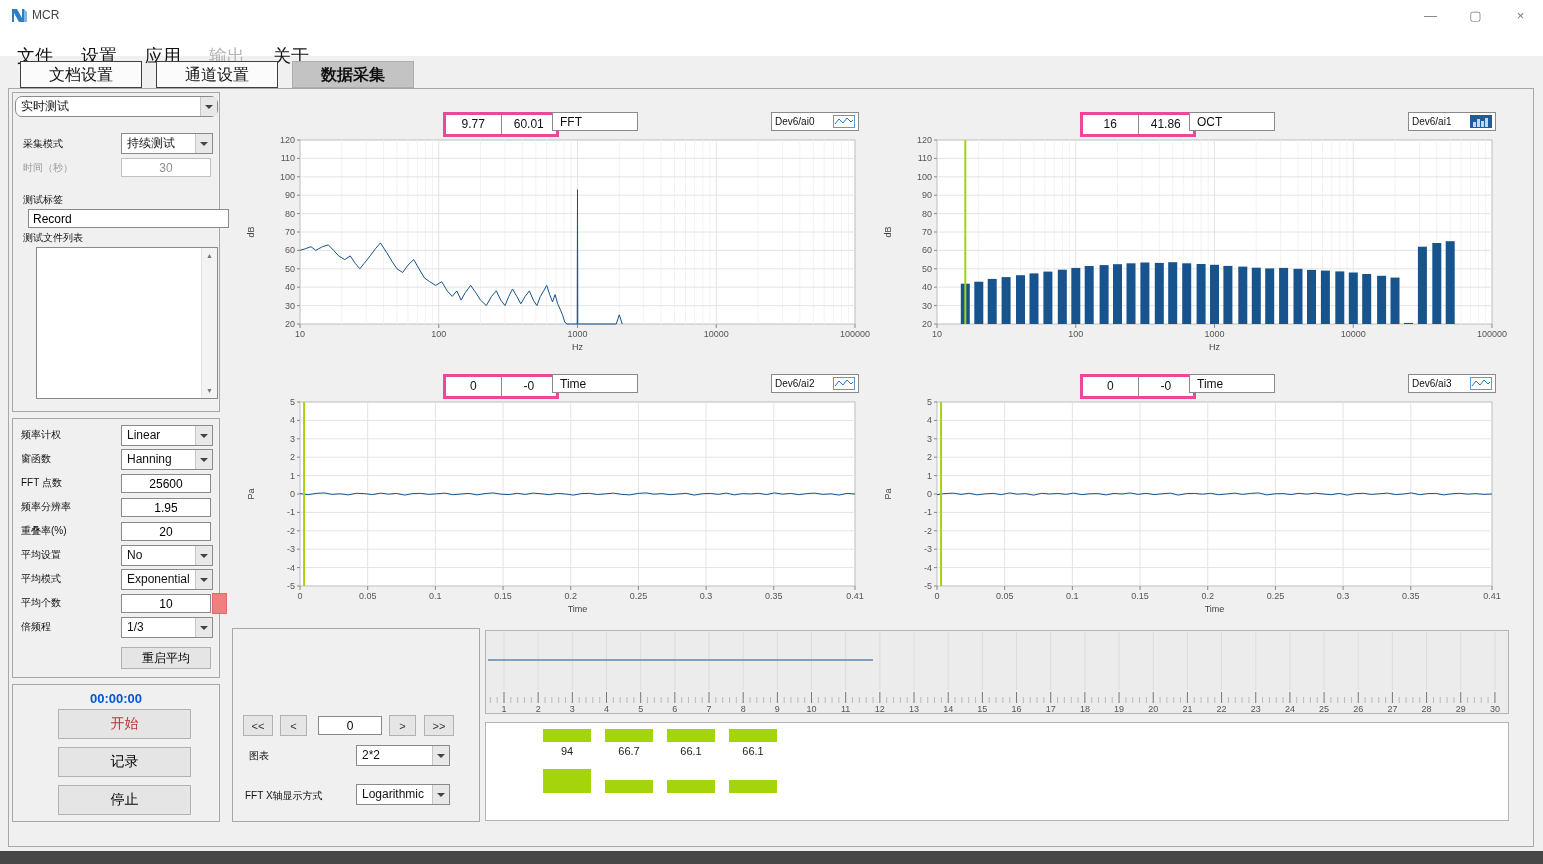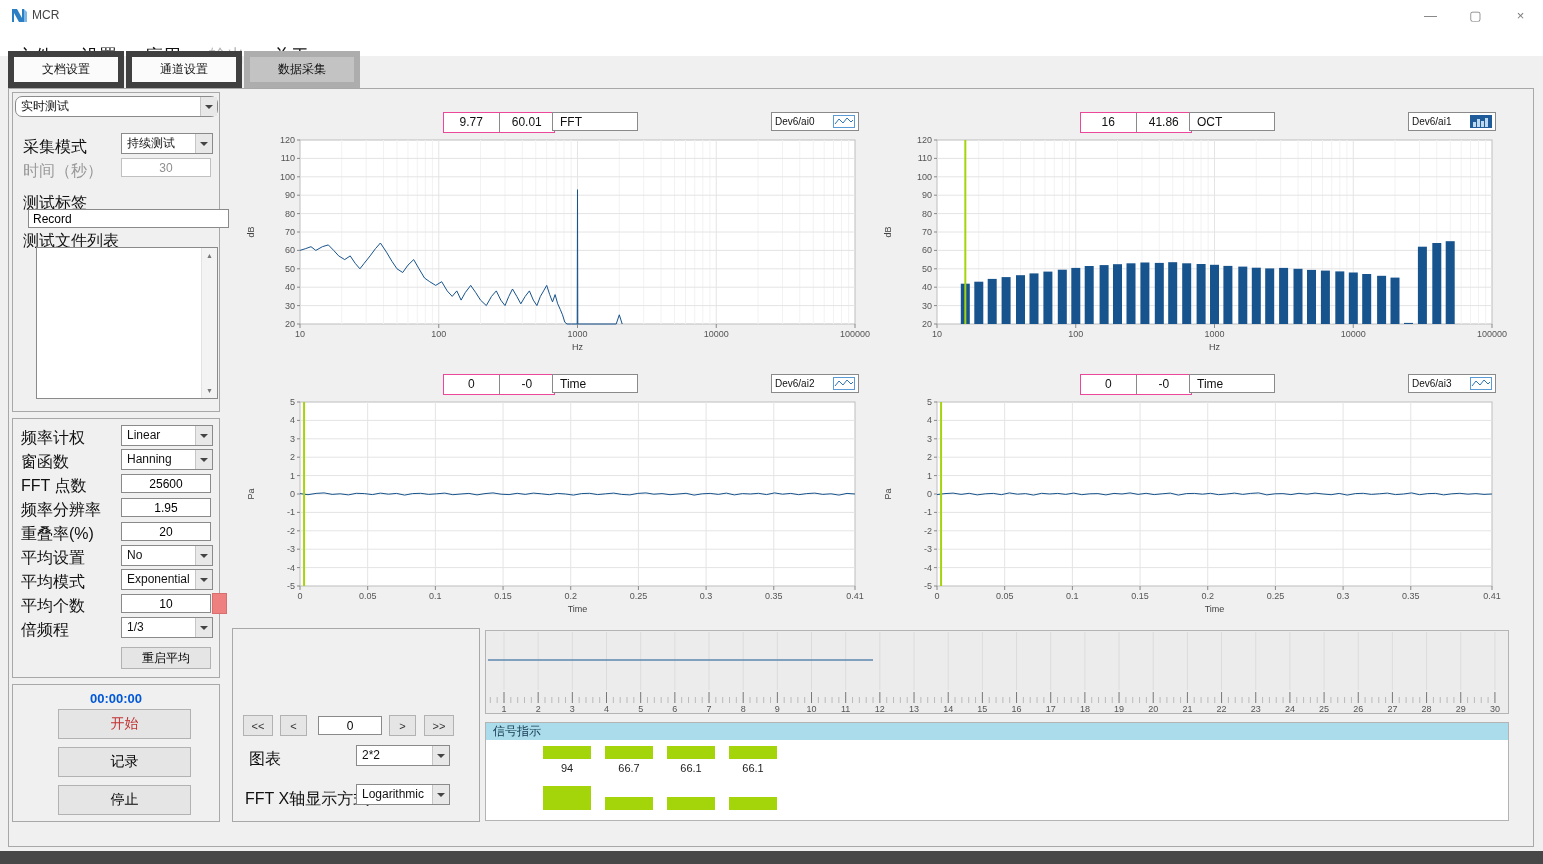--- a/index.html
+++ b/index.html
@@ -12,28 +12,28 @@
   .appicon{position:absolute;left:11px;top:7px;}
   .winbtns{position:absolute;right:0;top:0;height:30px;display:flex;}
   .winbtn{width:45px;height:30px;display:flex;align-items:center;justify-content:center;
           font-size:13px;color:#7a7a7a;}
   
   .menubar{left:0;top:30px;width:1543px;height:26px;background:#fff;display:flex;padding-left:3px;}
   .menu-item{padding:0 14px;line-height:26px;font-size:18px;color:#111;margin-top:13px;}
   .menu-item.dis{color:#b4b4b4;}
   
   .tabbar{left:0;top:56px;width:1543px;height:32px;display:flex;align-items:flex-end;padding-left:8px;box-sizing:border-box;}
-  .tab{height:25px;line-height:25px;padding:0 28px;background:#fbfbfb;border:6px solid #404040;
-       margin-right:2px;font-size:12px;white-space:nowrap;}
-  .tab.active{background:#c3c3c3;border-color:#adadad;}
+  .tab{height:25px;line-height:25px;padding:0 28px;background:#fbfbfb;border:1px solid #404040;
+       margin-right:2px;font-size:16px;white-space:nowrap;margin-left:12px;}
+  .tab.active{background:#c3c3c3;border-color:#adadad;font-weight:bold;}
   .frame{left:8px;top:88px;width:1524px;height:757px;border:1px solid #a8a8a8;}
   .bottomstrip{left:0;top:851px;width:1543px;height:13px;background:#474747;}
   
   .group{position:absolute;border:1px solid #a8a8a8;background:#f0f0f0;overflow:visible;}
-  .slabel{position:absolute;font-size:16px;color:#111;white-space:nowrap;}
+  .slabel{position:absolute;font-size:10px;color:#111;white-space:nowrap;}
   .slabel.dis{color:#9a9a9a;}
   .tboxi{position:absolute;border:1px solid #8a8a8a;background:#fff;font-size:12px;
         font-family:inherit;padding:0 4px;height:17px;box-sizing:content-box;}
   .tboxi.center{text-align:center;}
   .tboxi.dis{color:#8f8f8f;border-color:#c0c0c0;}
   .combo{position:absolute;height:19px;border:1px solid #8a8a8a;background:#fff;font-size:12px;line-height:19px;}
   .cval{display:block;padding-left:5px;margin-right:17px;overflow:hidden;white-space:nowrap;}
   .carrow{position:absolute;right:0;top:0;bottom:0;width:16px;background:#e8e8e8;
           border-left:1px solid #c6c6c6;display:flex;align-items:center;justify-content:center;}
   .tri{width:0;height:0;border-left:4px solid transparent;border-right:4px solid transparent;border-top:4px solid #444;}
@@ -43,21 +43,21 @@
            display:flex;align-items:center;justify-content:center;background:#f3f3f3;}
   .redind{position:absolute;background:#ef8080;border:1px solid #d86f6f;}
   .sbtn{position:absolute;background:#e5e5e5;border:1px solid #b2b2b2;font-size:12px;font-family:inherit;}
   .timer{position:absolute;left:0;top:6px;width:100%;text-align:center;color:#0057d8;font-weight:bold;font-size:13px;}
   .bigbtn{position:absolute;left:45px;width:133px;height:30px;background:#e5e5e5;border:1px solid #b2b2b2;
           font-size:14px;font-family:inherit;}
   .bigbtn.start{color:#c23434;}
   .bigbtn.disbtn{color:#000000;}
   
   .chart{position:absolute;width:622px;height:252px;}
-  .vbox{position:absolute;left:203px;top:2px;width:110px;height:19px;border:1px solid #ec4899;background:#fff;display:flex;}
+  .vbox{position:absolute;left:203px;top:2px;width:110px;height:19px;border:3px solid #ec4899;background:#fff;display:flex;}
   .vcell{flex:1;text-align:center;font-size:12px;line-height:19px;}
   .vcell.first{border-right:1px solid #8a8a8a;}
   .typebox{position:absolute;left:312px;top:2px;width:86px;height:19px;border:1px solid #8a8a8a;background:#fff;
            font-size:12px;line-height:19px;padding-left:7px;box-sizing:border-box;}
   .chanbox{position:absolute;left:531px;top:2px;width:88px;height:19px;border:1px solid #8a8a8a;background:#fff;
            font-size:10px;display:flex;align-items:center;justify-content:space-between;padding:0 3px;box-sizing:border-box;}
   .plotsvg{position:absolute;left:0;top:24px;overflow:visible;}
   svg text{font-family:"Liberation Sans",sans-serif;}
   
   .panel{position:absolute;border:1px solid #a8a8a8;background:#f0f0f0;}
@@ -801,21 +801,20 @@
     <line x1="962.0919999999977" y1="67" x2="962.0919999999977" y2="73" stroke="#999" stroke-width="0.6"></line>
     <line x1="968.9259999999977" y1="67" x2="968.9259999999977" y2="73" stroke="#999" stroke-width="0.6"></line>
     <line x1="982.5939999999975" y1="67" x2="982.5939999999975" y2="73" stroke="#999" stroke-width="0.6"></line>
     <line x1="989.4279999999976" y1="67" x2="989.4279999999976" y2="73" stroke="#999" stroke-width="0.6"></line>
     <line x1="996.2619999999976" y1="67" x2="996.2619999999976" y2="73" stroke="#999" stroke-width="0.6"></line>
     <line x1="1003.0959999999975" y1="67" x2="1003.0959999999975" y2="73" stroke="#999" stroke-width="0.6"></line>
     <line x1="2.940100000000001" y1="30" x2="388.03600000000006" y2="30" stroke="#5e87b0" stroke-width="1.3"></line>
   </svg>
 
 <div class="signalblock" style="left:485px;top:722px;width:1022px;height:97px;">
-  <div class="sighead" id="sighead" style="background: rgb(170, 220, 236);">信号指示</div>
   <div class="sigbody" id="sigbody">
       <div class="mbar" style="left: 25px; top: 6px; height: 13px; background: rgb(164, 212, 10);"></div>
       <div class="mval" style="left: 25px; top: 22px;">94</div>
       <div class="mbar" style="left: 87px; top: 6px; height: 13px; background: rgb(164, 212, 10);"></div>
       <div class="mval" style="left: 87px; top: 22px;">66.7</div>
       <div class="mbar" style="left: 149px; top: 6px; height: 13px; background: rgb(164, 212, 10);"></div>
       <div class="mval" style="left: 149px; top: 22px;">66.1</div>
       <div class="mbar" style="left: 211px; top: 6px; height: 13px; background: rgb(164, 212, 10);"></div>
       <div class="mval" style="left: 211px; top: 22px;">66.1</div>
       <div class="mbar" style="left: 25px; top: 46px; height: 24px; background: rgb(164, 212, 10);"></div>

